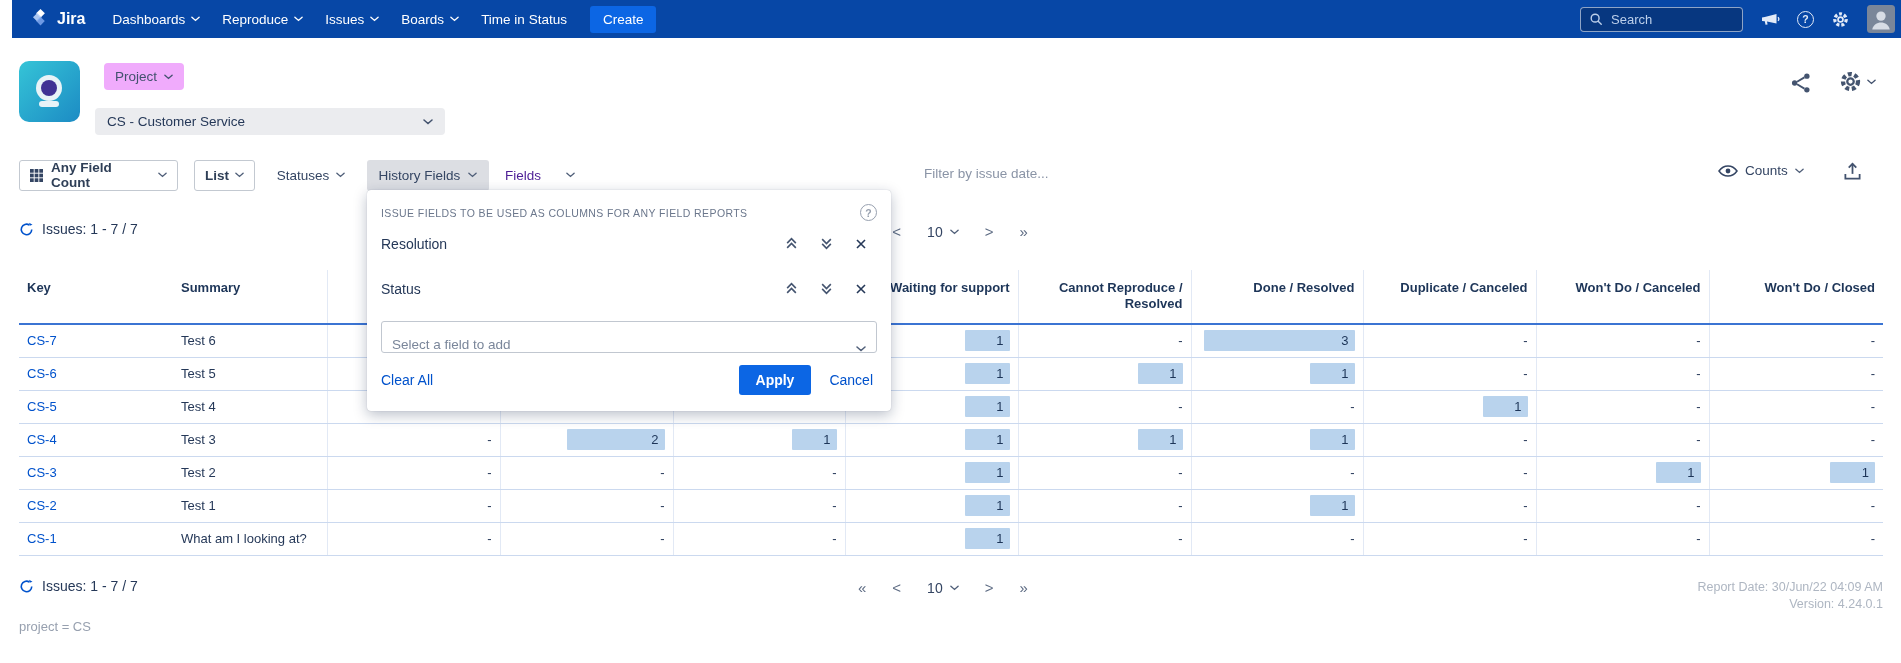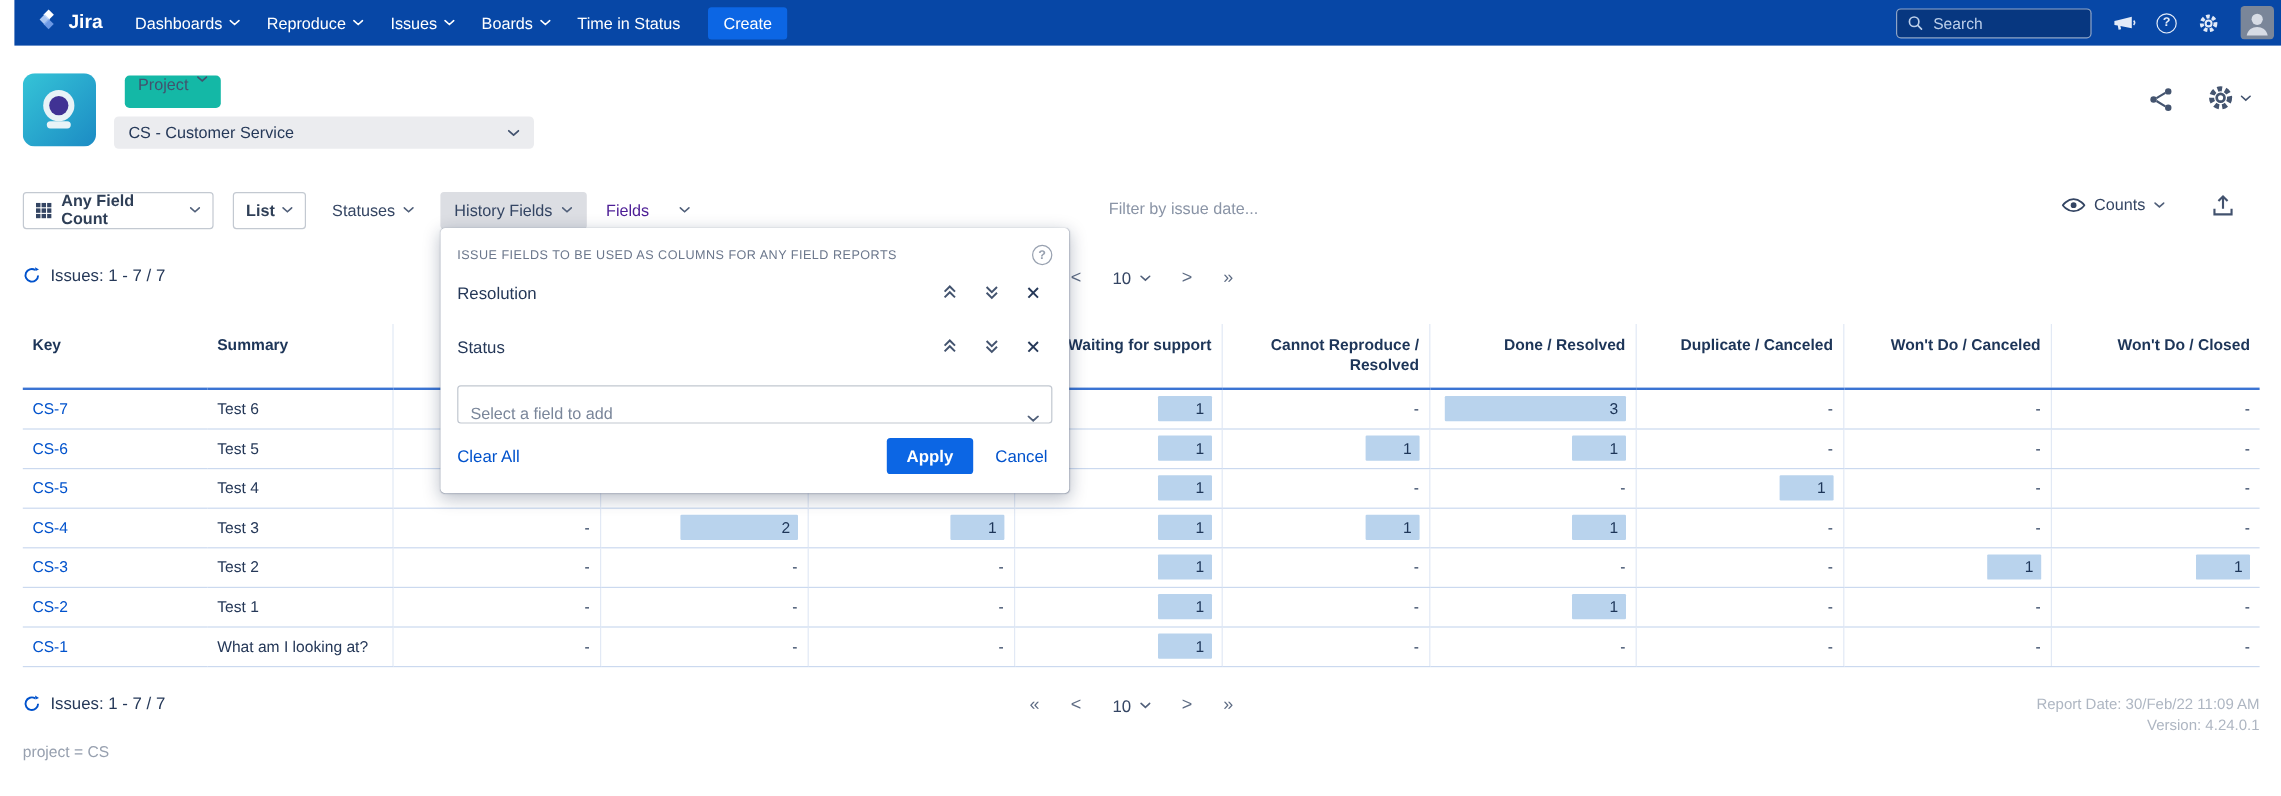--- a/index.html
+++ b/index.html
@@ -13,22 +13,22 @@
   .create-btn{margin-left:12px;background:#0C66E4;color:#fff;border:none;border-radius:3px;padding:6px 13px;font-size:13.5px;font-family:inherit;cursor:pointer;}
   .nav-right{margin-left:auto;display:flex;align-items:center;gap:17px;}
   .search-box{width:163px;height:25px;background:rgba(9,30,66,.38);border:1px solid rgba(255,255,255,.55);border-radius:4px;display:flex;align-items:center;padding:0 8px;gap:6px;box-sizing:border-box;}
   .search-box input{background:transparent;border:none;outline:none;color:#fff;font-size:13px;width:100%;font-family:inherit;}
   .search-box input::placeholder{color:#BCCFEA;}
   .nav-icon{color:#E3EBF8;cursor:pointer;display:flex;align-items:center;}
   .help-badge{width:17px;height:17px;border:1.6px solid currentColor;border-radius:50%;font-size:10.5px;font-weight:700;display:flex;align-items:center;justify-content:center;box-sizing:border-box;}
 
   
   #project-avatar{position:absolute;left:19px;top:61px;width:61px;height:61px;}
-  #scope-btn{position:absolute;left:104px;top:63px;height:27px;background:#14b8a6;border-radius:4px;display:flex;gap:7px;padding:0 11px;font-size:13.5px;color:#42526E;cursor:pointer;}
-  #project-select{position:absolute;left:95px;top:97px;width:350px;height:27px;background:#EBECEF;border-radius:4px;display:flex;align-items:center;justify-content:space-between;padding:0 12px;font-size:13.5px;color:#253858;box-sizing:border-box;cursor:pointer;}
+  #scope-btn{position:absolute;left:104px;top:63px;height:27px;background:#f0abfc;border-radius:4px;display:flex;align-items:center;gap:7px;padding:0 11px;font-size:13.5px;color:#42526E;cursor:pointer;}
+  #project-select{position:absolute;left:95px;top:108px;width:350px;height:27px;background:#EBECEF;border-radius:4px;display:flex;align-items:center;justify-content:space-between;padding:0 12px;font-size:13.5px;color:#253858;box-sizing:border-box;cursor:pointer;}
   #share-btn{position:absolute;left:1790px;top:72px;color:#44546F;cursor:pointer;}
   #settings-btn{position:absolute;left:1838px;top:69px;color:#44546F;display:flex;align-items:center;gap:4px;cursor:pointer;}
 
   
   #toolbar{position:absolute;top:158px;left:0;width:100%;height:34px;display:flex;align-items:center;}
   .tb-btn{height:31px;box-sizing:border-box;display:flex;align-items:center;font-size:13.5px;color:#2F3F57;cursor:pointer;}
   .bordered{background:#fff;border:1px solid #C3C9D1;border-radius:3px;font-weight:700;padding:0 10px;}
   #btn-afc{margin-left:19px;width:159px;gap:8px;}
   #btn-afc .chev{margin-left:auto;}
   #btn-list{margin-left:16px;width:61px;justify-content:space-between;}
@@ -526,16 +526,16 @@
   <span class="pg-size">
     <span>10</span>
     <svg class="chev" viewBox="0 0 10 6" width="9" height="6">
         <path d="M1 1l4 3.6L9 1" fill="none" stroke="#505F79" stroke-width="1.5" stroke-linecap="round"></path>
       </svg>
   </span>
   <span class="pg-item">&gt;</span>
   <span class="pg-item">»</span>
 </div>
 <div id="report-info">
-  <div>Report Date: 30/Feb/22 11:09 AM</div>
+  <div>Report Date: 30/Jun/22 04:09 AM</div>
   <div>Version: 4.24.0.1</div>
 </div>
 <div id="query-line">project = CS</div>
 
 </body></html>

